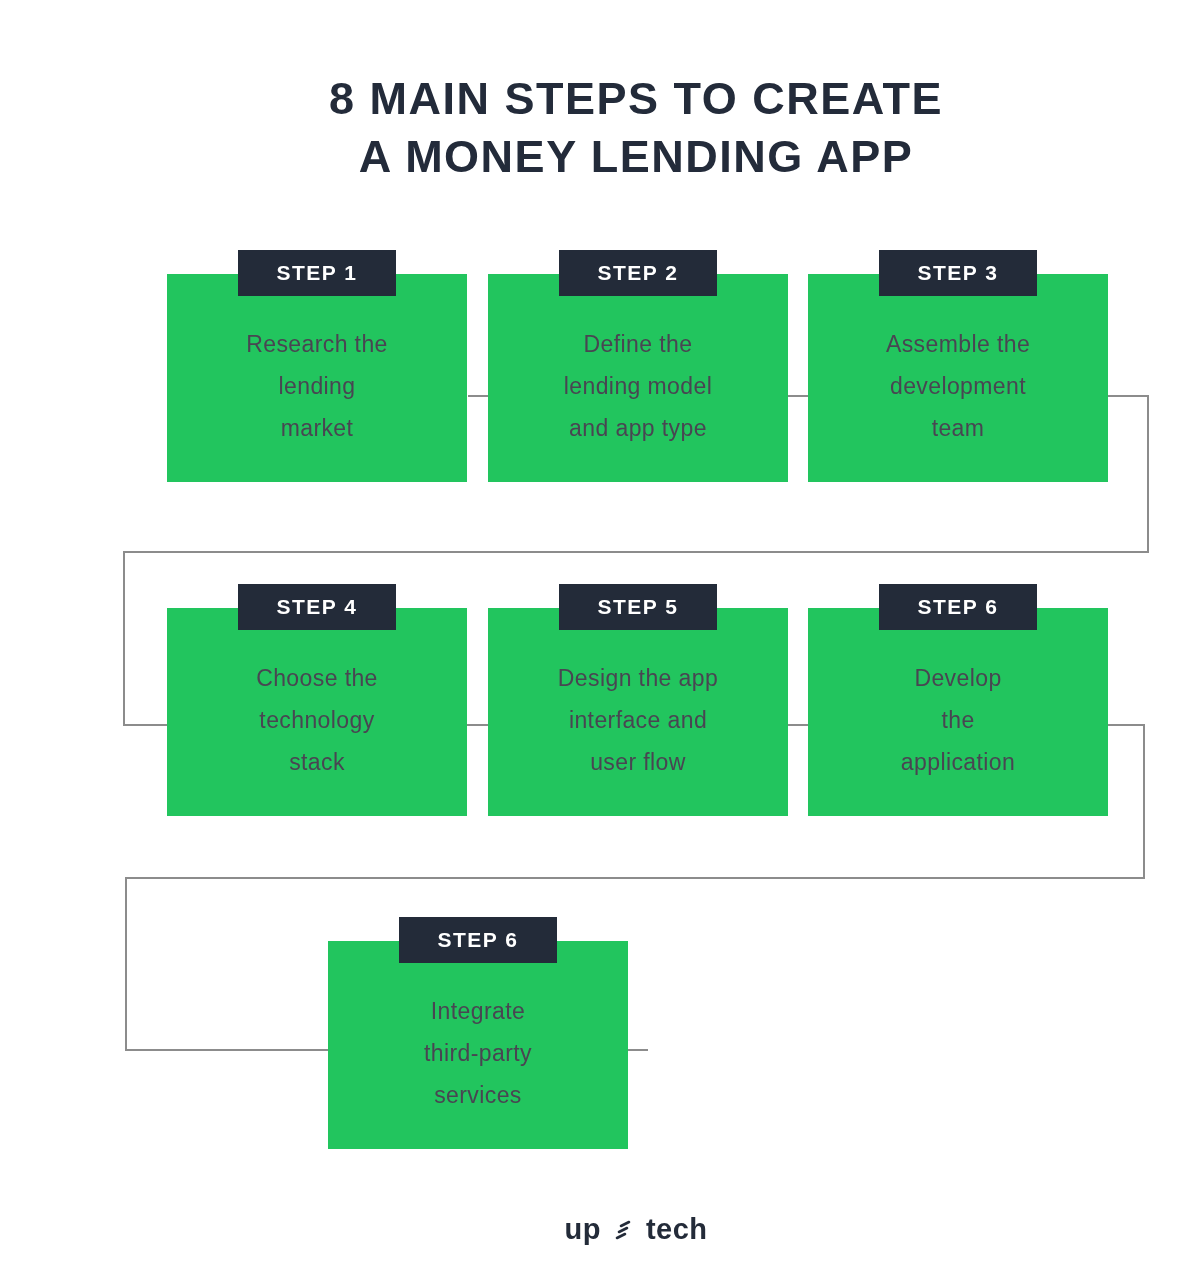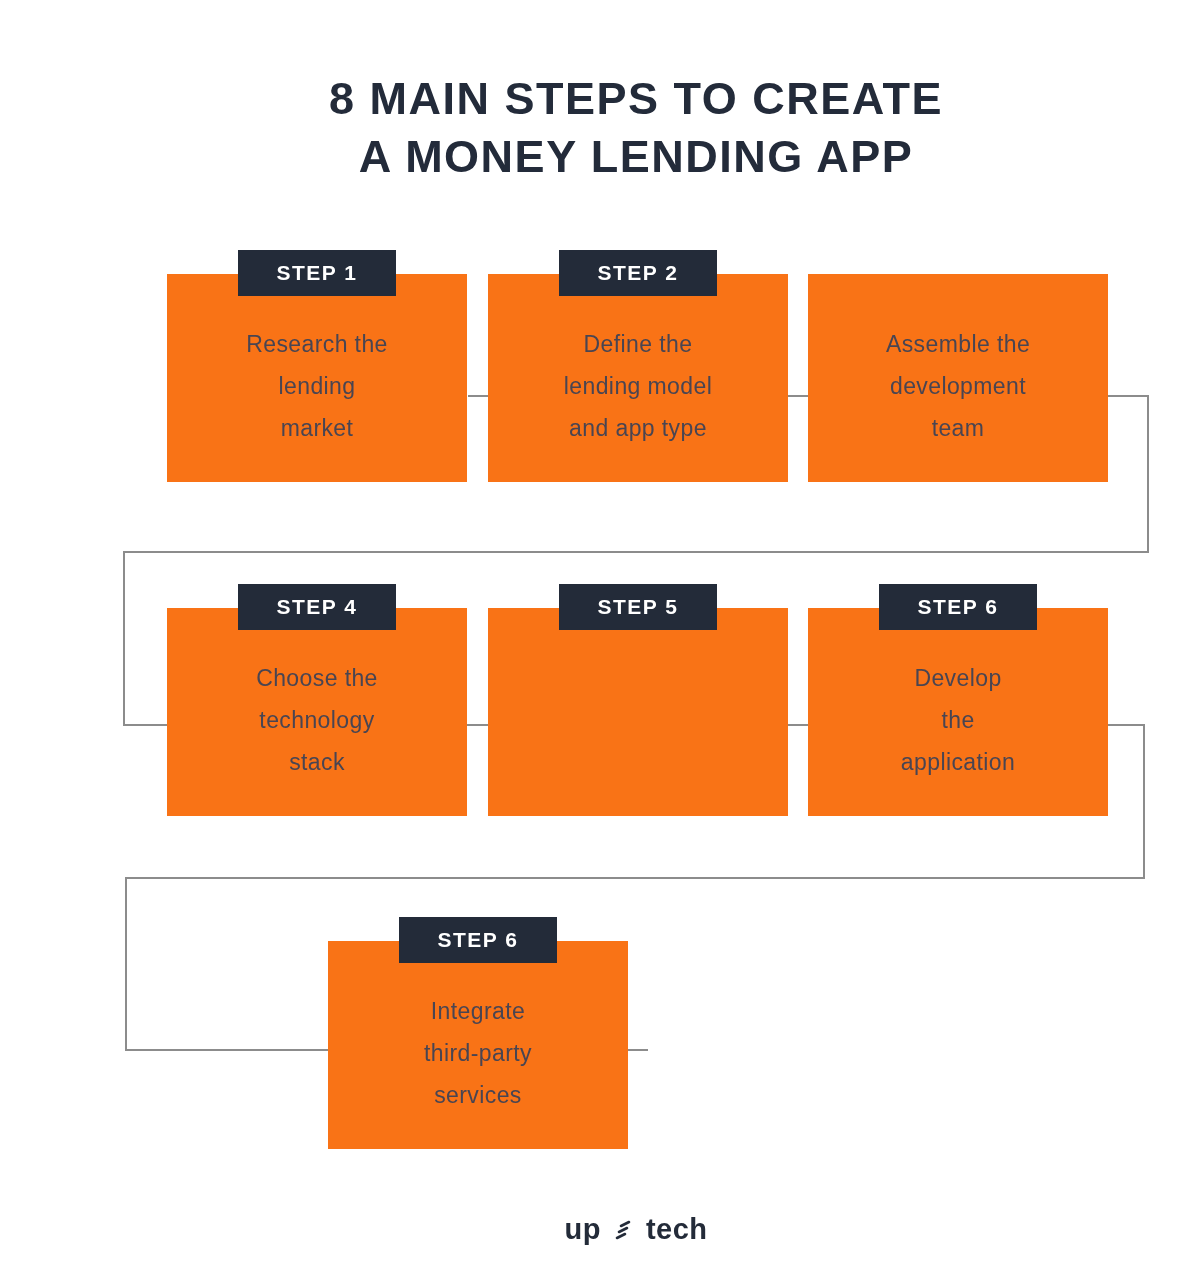--- a/index.html
+++ b/index.html
@@ -30,21 +30,21 @@
   }
   .connectors polyline {
     fill: none;
     stroke: #8C8C8C;
     stroke-width: 2;
   }
 
   .card {
     position: absolute;
     width: 300px; height: 208px;
-    background: #f97316;
+    background: #22c55e;
     display: flex;
     align-items: center;
     justify-content: center;
   }
   .card1 { left: 131px; top: 274px; }
   .card2 { left: 452px; top: 274px; }
   .card3 { left: 772px; top: 274px; }
   .card4 { left: 131px; top: 608px; }
   .card5 { left: 452px; top: 608px; }
   .card6 { left: 772px; top: 608px; }
@@ -117,34 +117,38 @@
   </div>
 
   <div class="card card2">
     <div class="badge">STEP 2</div>
     <div class="card-text">Define the
 lending model
 and app type</div>
   </div>
 
   <div class="card card3">
+    <div class="badge">STEP 3</div>
     <div class="card-text">Assemble the
 development
 team</div>
   </div>
 
   <div class="card card4">
     <div class="badge">STEP 4</div>
     <div class="card-text">Choose the
 technology
 stack</div>
   </div>
 
   <div class="card card5">
     <div class="badge">STEP 5</div>
+    <div class="card-text">Design the app
+interface and
+user flow</div>
   </div>
 
   <div class="card card6">
     <div class="badge">STEP 6</div>
     <div class="card-text">Develop
 the
 application</div>
   </div>
 
   <div class="card card7">

